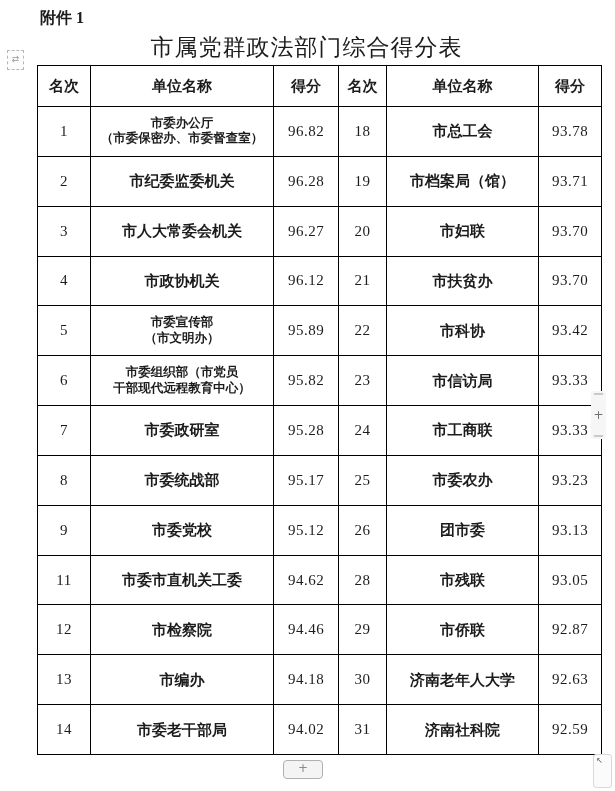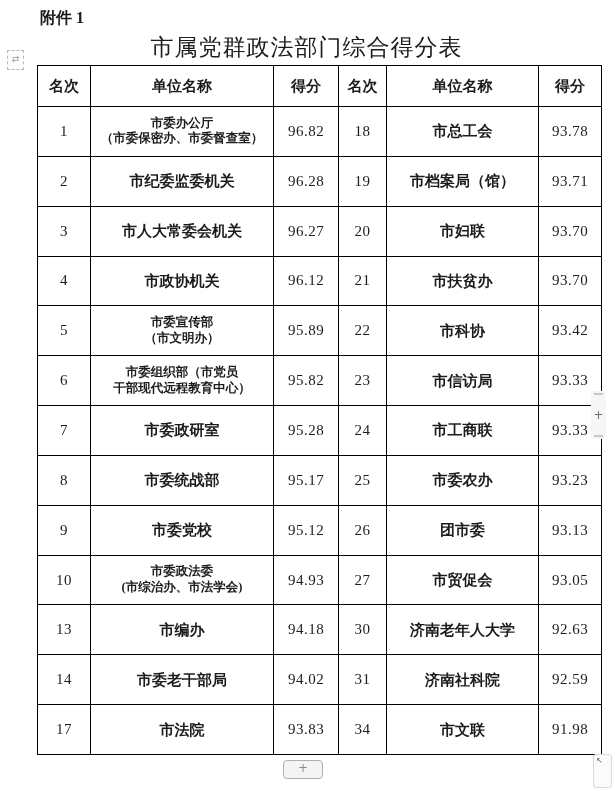--- a/index.html
+++ b/index.html
@@ -305,41 +305,60 @@
           </td>
           <td class="unit">
             <div>团市委</div>
           </td>
           <td class="score">
             <div>93.13</div>
           </td>
         </tr>
         <tr>
           <td class="rank">
-            <div>10</div>
-          </td>
-          <td class="unit two-line">
-            <div>市委政法委</div>
-            <div>(市综治办、市法学会)</div>
-          </td>
-          <td class="score">
-            <div>94.93</div>
-          </td>
-          <td class="rank">
-            <div>27</div>
-          </td>
-          <td class="unit">
-            <div>市贸促会</div>
+            <div>11</div>
+          </td>
+          <td class="unit">
+            <div>市委市直机关工委</div>
+          </td>
+          <td class="score">
+            <div>94.62</div>
+          </td>
+          <td class="rank">
+            <div>28</div>
+          </td>
+          <td class="unit">
+            <div>市残联</div>
           </td>
           <td class="score">
             <div>93.05</div>
           </td>
         </tr>
         <tr>
           <td class="rank">
+            <div>12</div>
+          </td>
+          <td class="unit">
+            <div>市检察院</div>
+          </td>
+          <td class="score">
+            <div>94.46</div>
+          </td>
+          <td class="rank">
+            <div>29</div>
+          </td>
+          <td class="unit">
+            <div>市侨联</div>
+          </td>
+          <td class="score">
+            <div>92.87</div>
+          </td>
+        </tr>
+        <tr>
+          <td class="rank">
             <div>13</div>
           </td>
           <td class="unit">
             <div>市编办</div>
           </td>
           <td class="score">
             <div>94.18</div>
           </td>
           <td class="rank">
             <div>30</div>
@@ -362,40 +381,20 @@
             <div>94.02</div>
           </td>
           <td class="rank">
             <div>31</div>
           </td>
           <td class="unit">
             <div>济南社科院</div>
           </td>
           <td class="score">
             <div>92.59</div>
-          </td>
-        </tr>
-        <tr>
-          <td class="rank">
-            <div>17</div>
-          </td>
-          <td class="unit">
-            <div>市法院</div>
-          </td>
-          <td class="score">
-            <div>93.83</div>
-          </td>
-          <td class="rank">
-            <div>34</div>
-          </td>
-          <td class="unit">
-            <div>市文联</div>
-          </td>
-          <td class="score">
-            <div>91.98</div>
           </td>
         </tr>
       </tbody>
   </table>
 
   <div class="plus-button">
     <span>+</span>
   </div>
 
 

